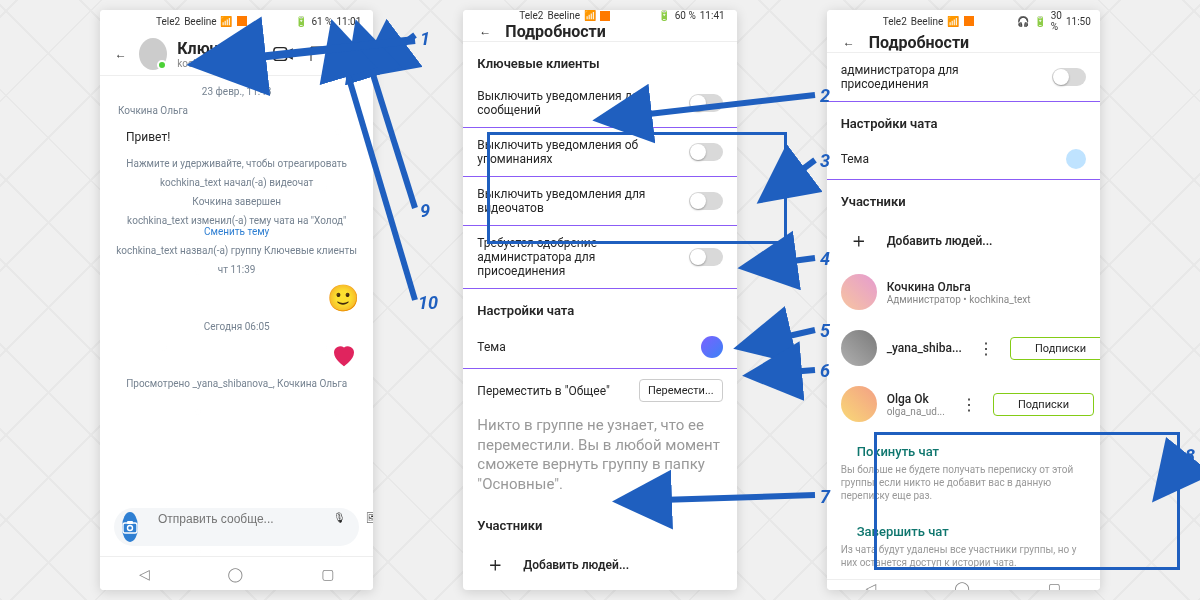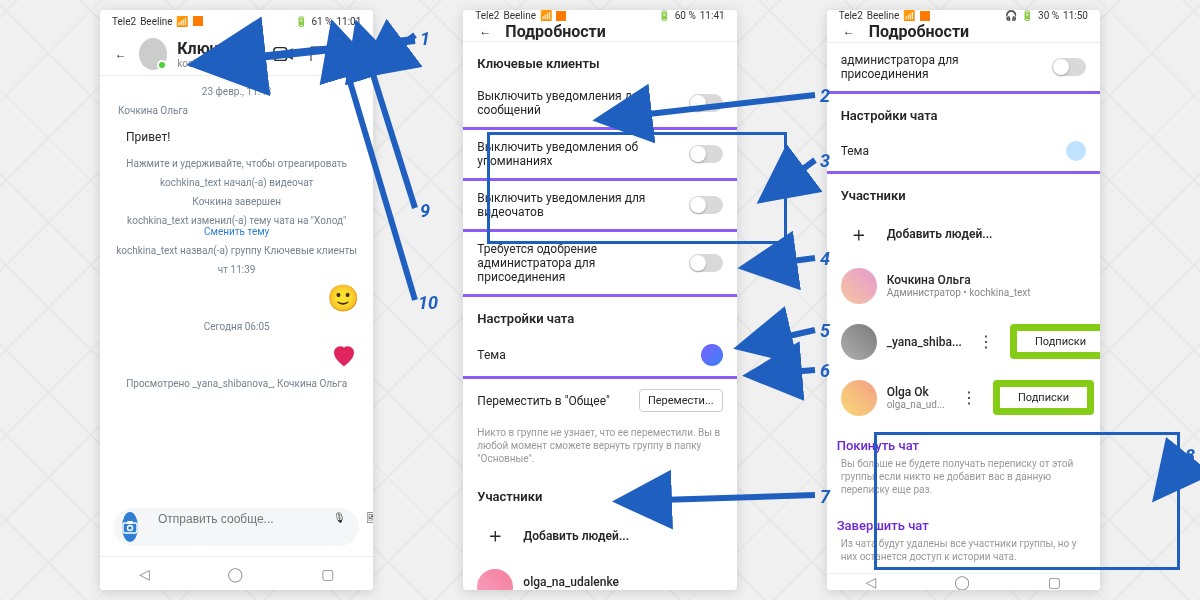--- a/index.html
+++ b/index.html
@@ -35,21 +35,21 @@
   .statusbar {
     height: 22px;
     display: flex;
     align-items: center;
     justify-content: space-between;
     padding: 0 12px;
     font-size: 10px;
     color: #333;
     background: #fff;
   }
-  .statusbar .left, .statusbar .right { display: flex; gap: 4px; align-items: center; }
+  .statusbar .left, .statusbar .right { display: flex; gap: 4px; align-items: center; margin-left: 44px; }
   .orange-sq { width:10px; height:10px; background:#ff7a00; }
   .navbar {
     height: 44px;
     display: flex;
     align-items: center;
     padding: 0 12px;
     gap: 10px;
     border-bottom: 1px solid #eee;
     background:#fff;
   }
@@ -92,41 +92,41 @@
   .cam-btn { width:30px;height:30px;border-radius:50%;background:#2f7fd2;display:flex;align-items:center;justify-content:center;color:#fff;}
   .composer input { flex:1; border:none; background:transparent; font-size:12px; outline:none; color:#555;}
   .composer .icn { color:#262626; width:22px; text-align:center; }
   .softkeys { height:34px; display:flex; justify-content:space-around; align-items:center; color:#888; background:#fff; border-top:1px solid #eee;}
   .softkeys span { font-size:14px; }
 
   .section-head { font-size:13px; font-weight:600; padding:14px 14px 8px; }
   .row {
     display:flex; align-items:center; justify-content:space-between;
     padding:10px 14px; font-size:12px; color:#262626;
-    border-bottom:3px solid #8b5cf6;
+    border-bottom:1px solid #8b5cf6;
   }
   .row.noborder { border-bottom:none; }
   .row .lbl { max-width: 200px; }
   .toggle { width:34px; height:18px; border-radius:10px; background:#d9d9d9; position:relative; }
   .toggle::after { content:""; position:absolute; top:1px; left:1px; width:16px;height:16px;border-radius:50%;background:#fff; box-shadow:0 1px 2px rgba(0,0,0,.3);}
   .theme-dot { width:22px;height:22px;border-radius:50%;background:linear-gradient(135deg,#7b61ff,#3b82f6);}
   .theme-dot.small { width:20px;height:20px;background:#bfe3ff;}
   .move-btn { border:1px solid #ccc; border-radius:4px; padding:4px 8px; font-size:11px; background:#fff;}
-  .hint { font-size:10px; color:#999; padding:4px 14px 10px; line-height:1.3; }
+  .hint { font-size:15px; color:#999; padding:4px 14px 10px; line-height:1.3; }
   .member { display:flex; align-items:center; gap:10px; padding:10px 14px; }
   .member .av { width:36px;height:36px;border-radius:50%;background:#ddd; flex-shrink:0;}
   .av.a1{background:linear-gradient(45deg,#f7c59f,#e59bd0);}
   .av.a2{background:linear-gradient(45deg,#b0b0b0,#7a7a7a);}
   .av.a3{background:linear-gradient(45deg,#f9d976,#f39f86);}
   .av.a4{background:linear-gradient(45deg,#f8a1c4,#f47f9a);}
   .member .mname { font-size:12px; font-weight:500; }
   .member .mrole { font-size:10px; color:#888; }
-  .sub-btn { border:7px solid #84cc16; border-radius:4px; padding:4px 18px; font-size:11px; background:#fff; margin-left:auto;}
+  .sub-btn { border:1px solid #84cc16; border-radius:4px; padding:4px 24px; font-size:11px; background:#fff; margin-left:auto;}
   .dots { font-size:16px; color:#333; padding:0 6px; }
-  .danger-head { color:#6d28d9; font-size:13px; font-weight:500; padding:12px 10px 4px;}
+  .danger-head { color:#0f766e; font-size:13px; font-weight:500; padding:12px 30px 4px;}
   .danger-txt { font-size:10px; color:#999; padding:0 14px 10px; line-height:1.3;}
   .blue-box { position:absolute; border:3px solid #1f5fbf; pointer-events:none; }
   .callout { position:absolute; color:#1f5fbf; font-weight:700; font-size:18px; font-style:italic; }
 
   
   .arrow { position:absolute; pointer-events:none; }
 </style>
 </head>
 <body>
 

